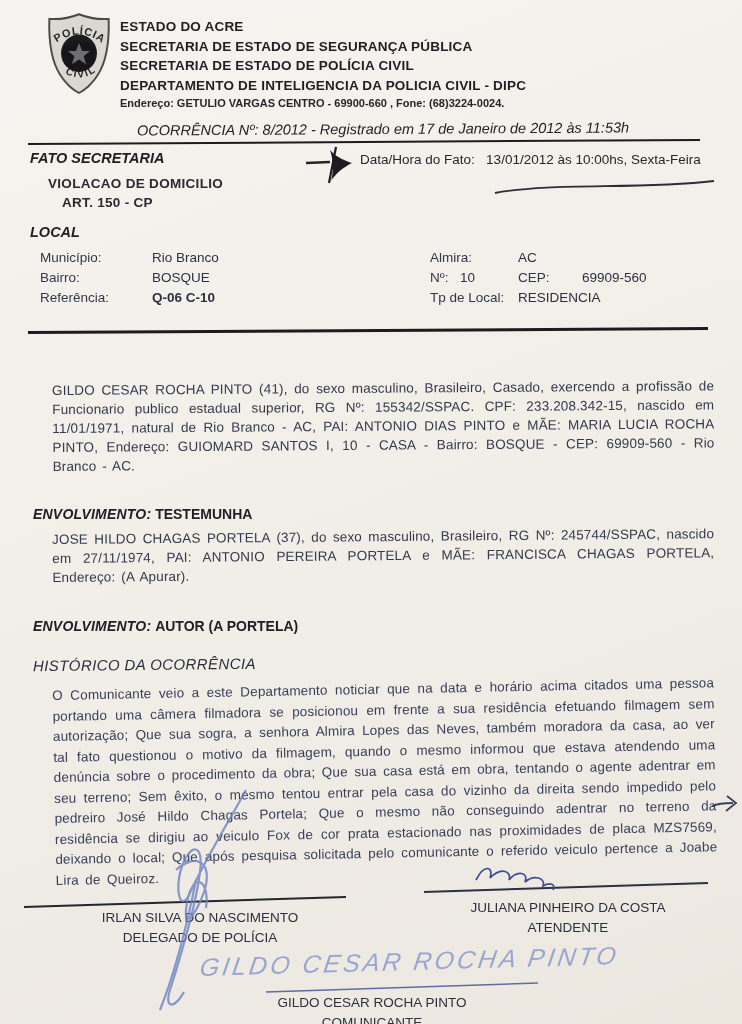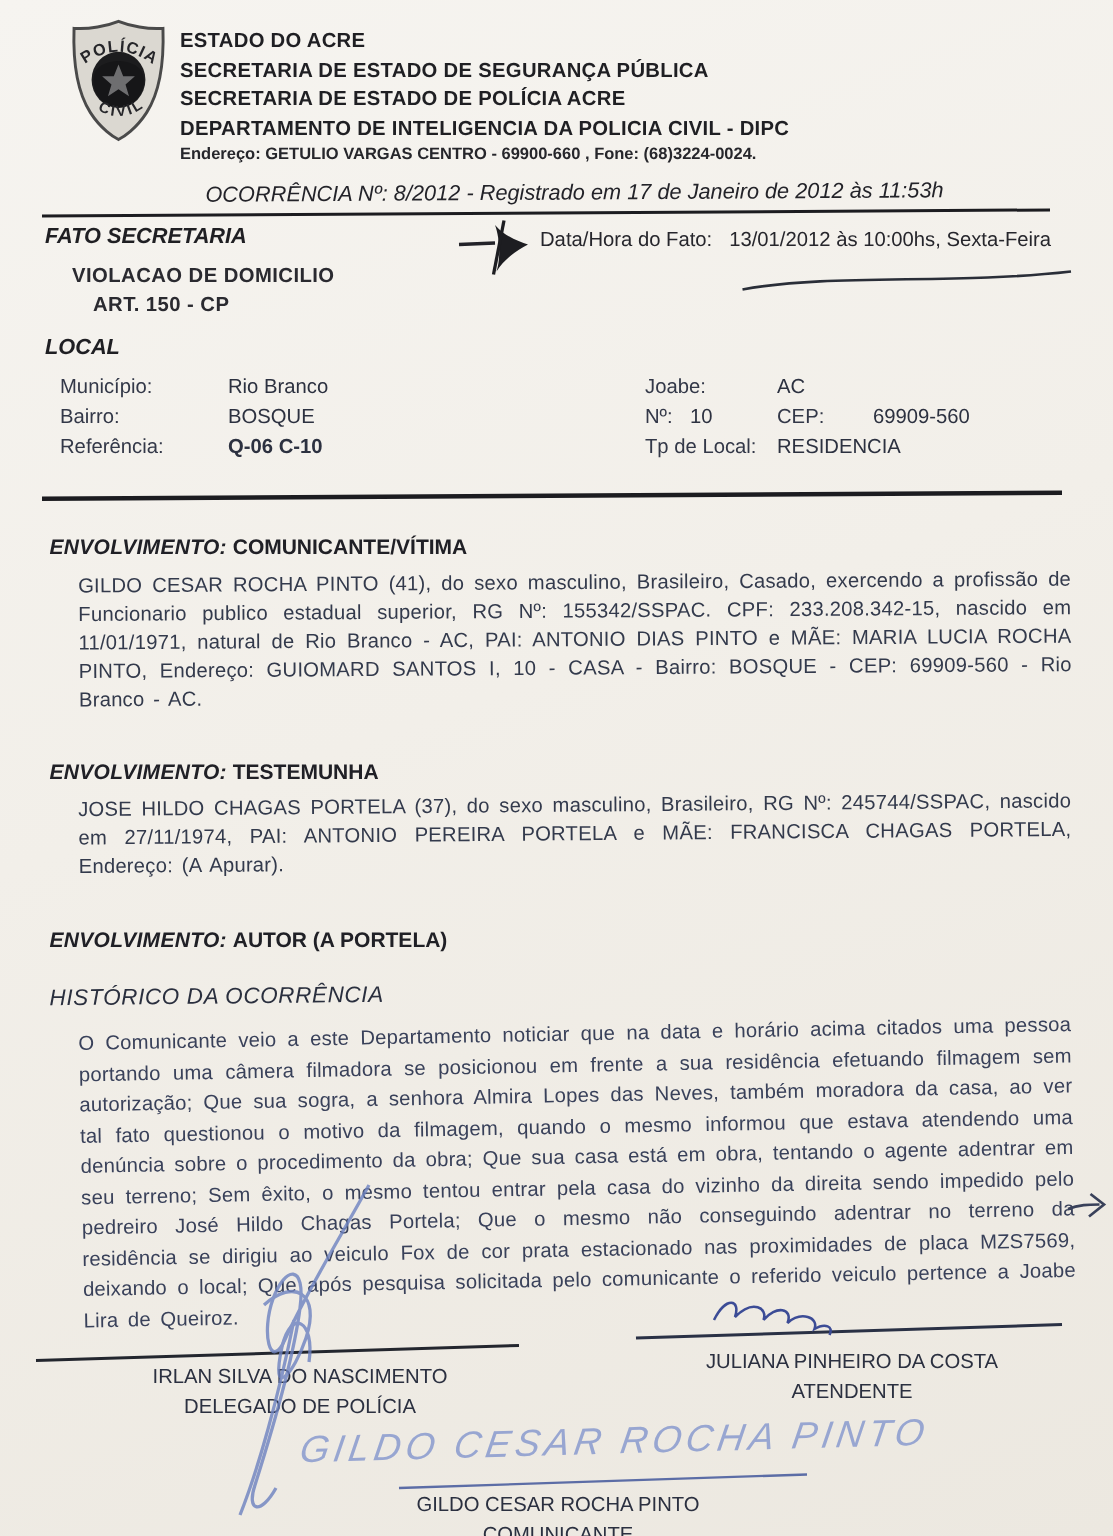--- a/index.html
+++ b/index.html
@@ -76,21 +76,21 @@
       </text>
       <text font-family="Liberation Sans, sans-serif" font-size="13" font-weight="bold" fill="#26262a" letter-spacing="2">
         <textPath href="#arcBot" startOffset="16%">CIVIL</textPath>
       </text>
     </svg>
   </div>
 
   <div class="abs" style="left:120px;top:17px;width:560px;">
     <div class="hdr-line">ESTADO DO ACRE</div>
     <div class="hdr-line">SECRETARIA DE ESTADO DE SEGURANÇA PÚBLICA</div>
-    <div class="hdr-line">SECRETARIA DE ESTADO DE POLÍCIA ACRE</div>
+    <div class="hdr-line">SECRETARIA DE ESTADO DE POLÍCIA CIVIL</div>
     <div class="hdr-line">DEPARTAMENTO DE INTELIGENCIA DA POLICIA CIVIL - DIPC</div>
     <div class="addr">Endereço: GETULIO VARGAS CENTRO  - 69900-660 , Fone: (68)3224-0024.</div>
   </div>
 
   <div class="abs occ" style="left:68px;top:121px;width:630px;">OCORRÊNCIA Nº: 8/2012 - Registrado em 17 de Janeiro de 2012 às 11:53h</div>
   <div class="rule" style="left:28px;top:141px;width:672px;"></div>
 
   <div class="abs fato-title" style="left:30px;top:150px;">FATO SECRETARIA</div>
   <div class="abs dhf" style="left:360px;top:152px;">
     <span>Data/Hora do Fato:</span>
@@ -112,41 +112,37 @@
       <span class="fval">BOSQUE</span>
     </div>
     <div class="fieldrow">
       <span class="flbl">Referência:</span>
       <span class="fval" style="font-weight:bold;">Q-06 C-10</span>
     </div>
   </div>
 
   <div class="abs" style="left:430px;top:248px;">
     <div class="fieldrow">
-      <span class="flbl r-lbl1">Joabe:</span>
+      <span class="flbl r-lbl1">Almira:</span>
       <span class="fval">AC</span>
     </div>
     <div class="fieldrow">
       <span class="flbl r-lbl2">Nº:</span>
       <span class="fval r-val2">10</span>
       <span class="flbl r-lbl3">CEP:</span>
       <span class="fval">69909-560</span>
     </div>
     <div class="fieldrow">
       <span class="flbl r-lbl1">Tp de Local:</span>
       <span class="fval">RESIDENCIA</span>
     </div>
   </div>
 
   <div class="rule" style="left:28px;top:329px;width:680px;height:2.8px;"></div>
 
-  <div class="abs env-head" style="left:33px;top:356px;">
-    <span class="env-label">ENVOLVIMENTO:</span>
-    <span class="env-sub">COMUNICANTE/VÍTIMA</span>
-  </div>
   <div class="abs para" style="left:52px;top:381px;width:662px;transform:rotate(-0.4deg);transform-origin:left top;">GILDO CESAR ROCHA PINTO (41), do sexo masculino, Brasileiro, Casado, exercendo a profissão de Funcionario publico estadual superior, RG Nº: 155342/SSPAC. CPF: 233.208.342-15, nascido em 11/01/1971, natural de Rio Branco - AC, PAI: ANTONIO DIAS PINTO e MÃE: MARIA LUCIA ROCHA PINTO, Endereço: GUIOMARD SANTOS I, 10 - CASA - Bairro: BOSQUE - CEP: 69909-560 - Rio Branco - AC.</div>
 
   <div class="abs env-head" style="left:33px;top:506px;">
     <span class="env-label">ENVOLVIMENTO:</span>
     <span class="env-sub">TESTEMUNHA</span>
   </div>
   <div class="abs para" style="left:52px;top:530px;width:662px;transform:rotate(-0.5deg);transform-origin:left top;">JOSE HILDO CHAGAS PORTELA (37), do sexo masculino, Brasileiro, RG Nº: 245744/SSPAC, nascido em 27/11/1974, PAI: ANTONIO PEREIRA PORTELA e MÃE: FRANCISCA CHAGAS PORTELA, Endereço: (A Apurar).</div>
 
   <div class="abs env-head" style="left:33px;top:618px;">
     <span class="env-label">ENVOLVIMENTO:</span>

